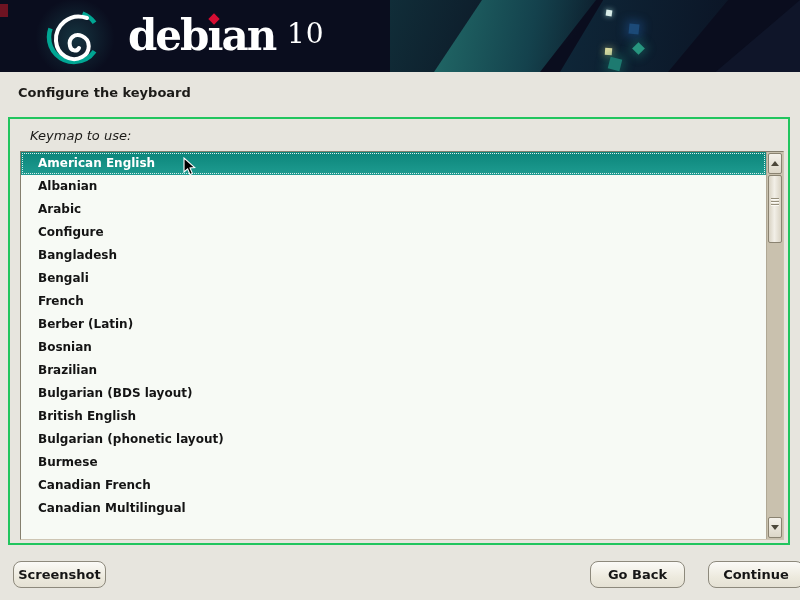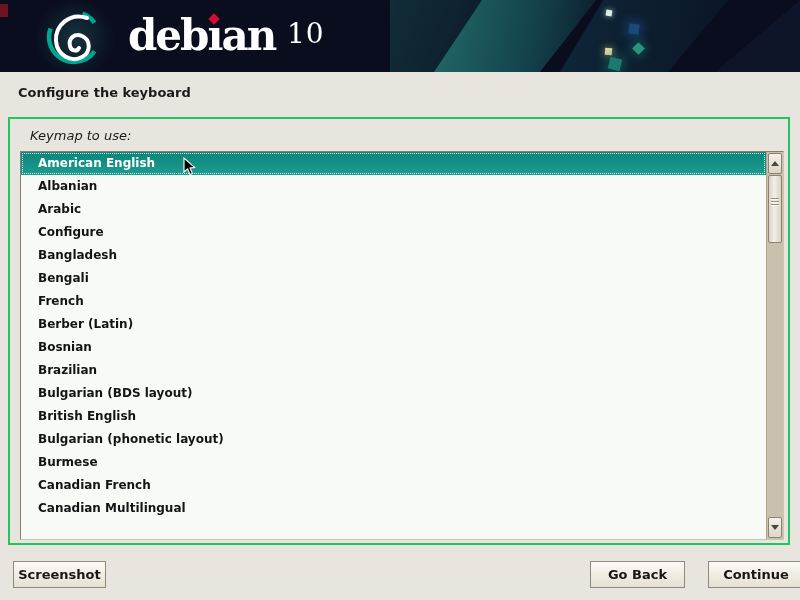--- a/index.html
+++ b/index.html
@@ -86,21 +86,21 @@
     background:linear-gradient(90deg,#d9d3c4,#f2efe7 45%,#d9d3c4);
     border:1px solid #8a8371;border-radius:2px}
   .grips{position:absolute;left:0;right:0;top:22px}
   .grip{width:8px;height:1px;margin:0 auto 2px auto;background:#968f7c;box-shadow:0 1px 0 #fbf9f4}
 
   
   .cursor{position:absolute;left:183px;top:157px;width:13px;height:19px;z-index:9}
 
   
   .btn{position:absolute;height:27px;box-sizing:border-box;cursor:default;
-    border:1px solid #8d897c;border-radius:0;
+    border:1px solid #8d897c;border-radius:8px;
     background:linear-gradient(#fbfaf7,#edeade 60%,#e5e1d4);
     font-family:inherit;font-weight:bold;font-size:13px;color:#161616;text-align:center;padding:0}
   .btn-screenshot{left:13px;top:561px;width:93px}
   .btn-goback{left:590px;top:561px;width:95px}
   .btn-continue{left:708px;top:561px;width:96px}
 </style>
 </head>
 <body>
 
 <div class="banner">

